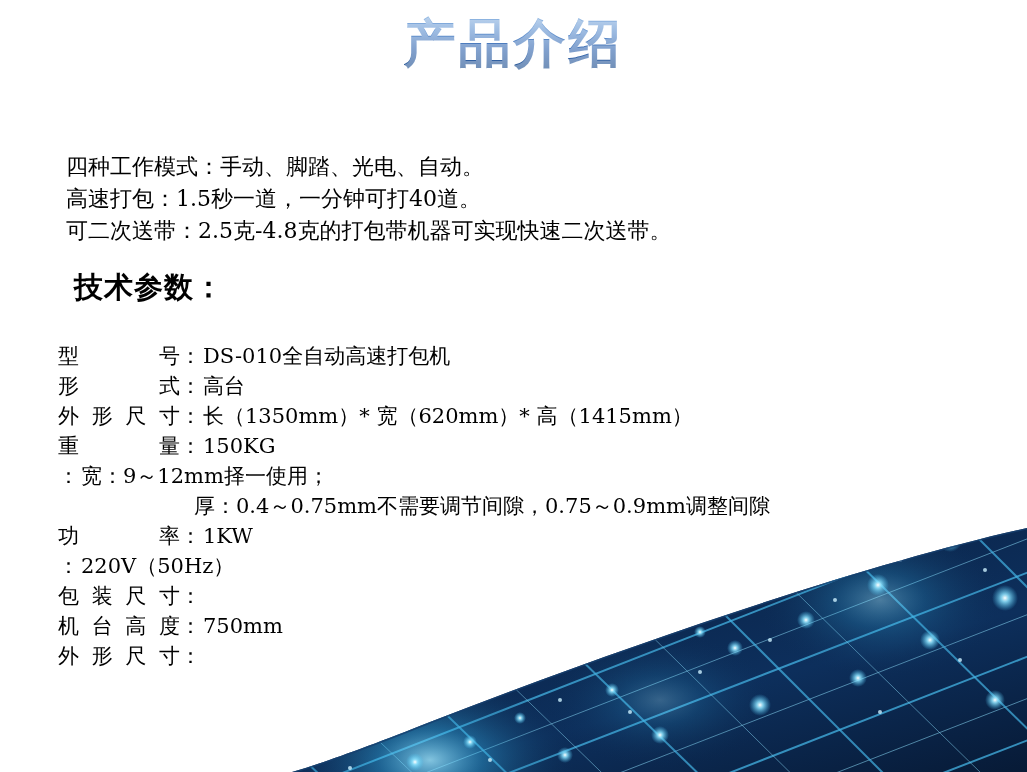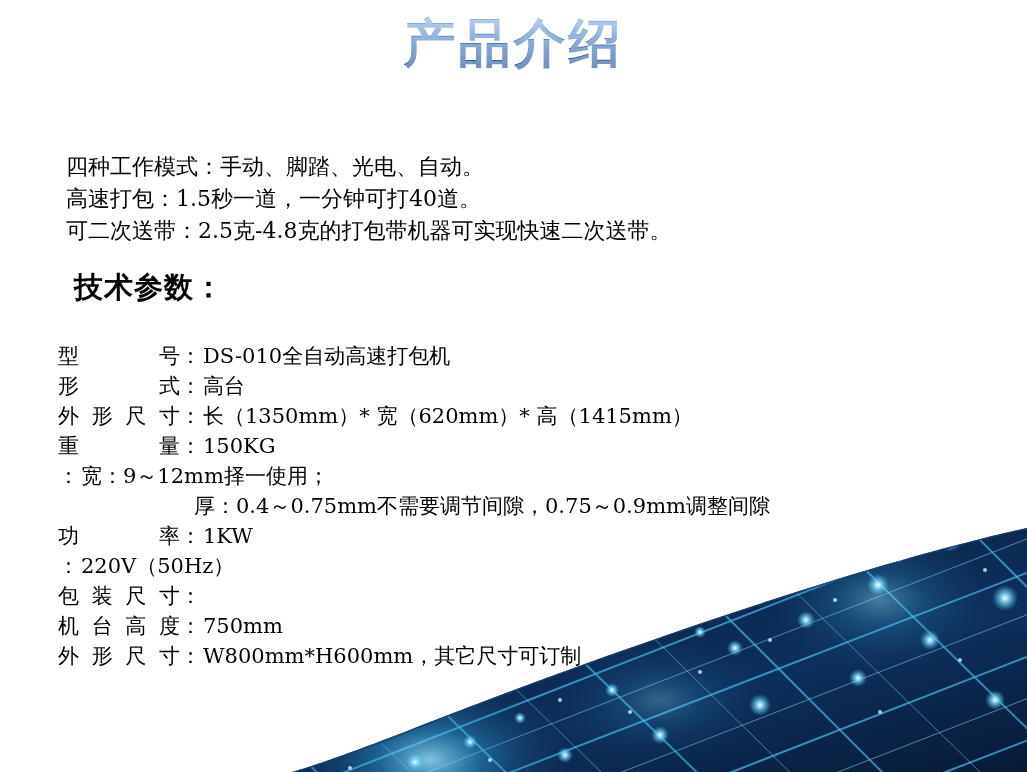--- a/index.html
+++ b/index.html
@@ -290,18 +290,17 @@
         <span class="spec-colon">：</span>
       </li>
       <li class="spec-row">
         <span class="spec-label">机台高度</span>
         <span class="spec-colon">：</span>
         <span class="spec-value">750mm</span>
       </li>
       <li class="spec-row">
         <span class="spec-label">外形尺寸</span>
         <span class="spec-colon">：</span>
-        <span class="spec-value">W800mm*H600mm，其它尺寸可订制</span>
       </li>
     </ul>
 
   </div>
 </div>
 
 </body></html>

